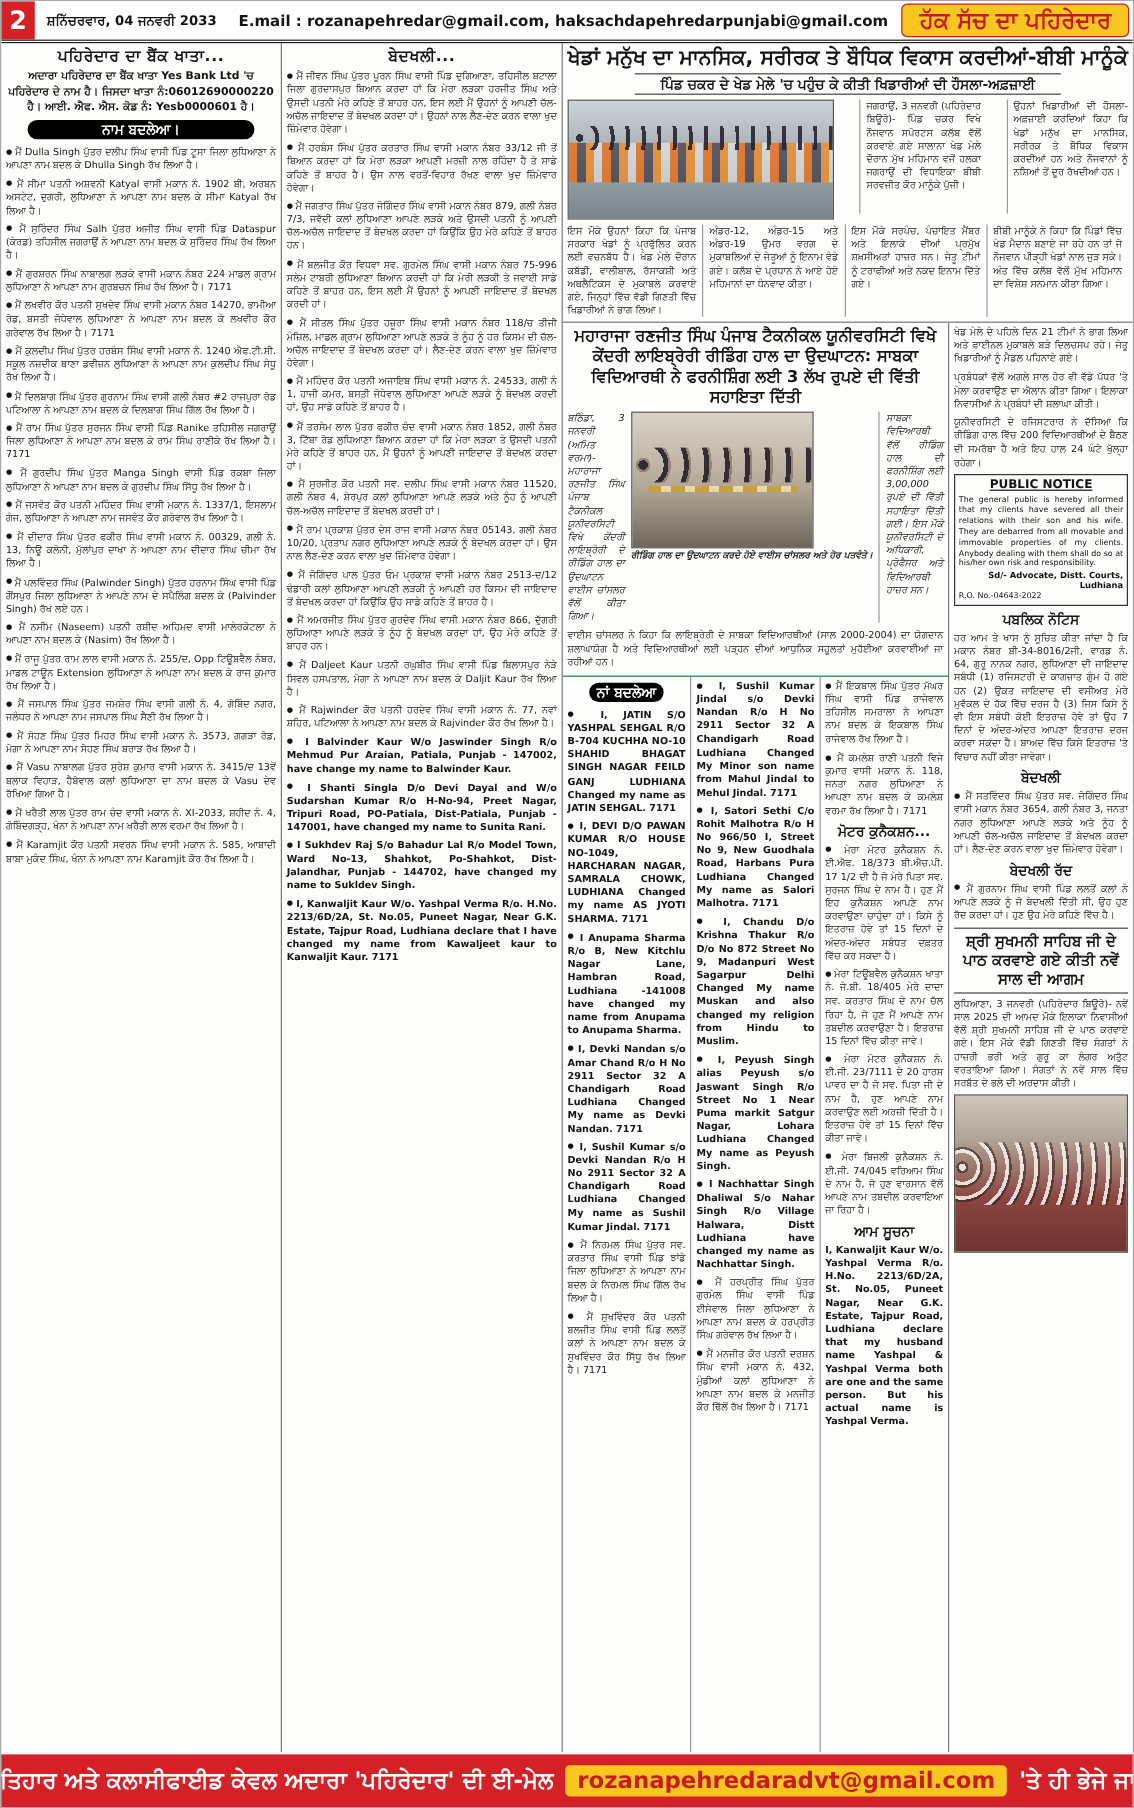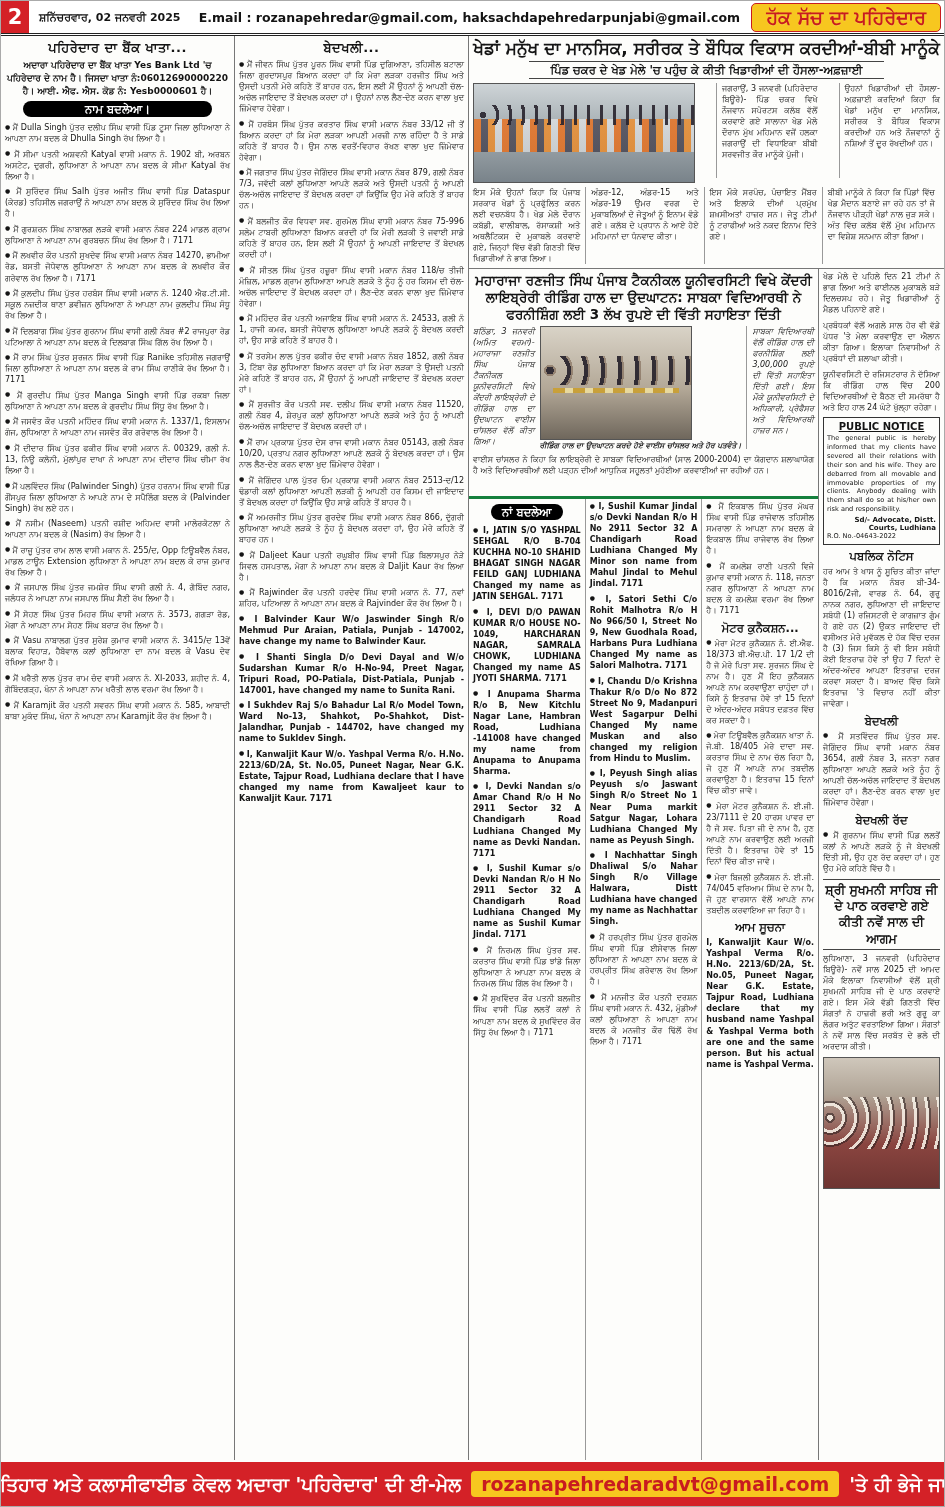--- a/index.html
+++ b/index.html
@@ -50,26 +50,26 @@
   .headline2{font-size:13.5px;font-weight:bold;text-align:center;margin:3px 6px 3px;line-height:1.25;}
   .a2-row{display:flex;gap:5px;padding:0 4px;font-style:italic;}
   .a2-row .txt{flex:1;border-left:1px solid #999;padding-left:5px;}
   .a2-row .txt:first-child{border-left:none;padding-left:0;}
   .ph-ribbon{width:150px;height:112px;background:linear-gradient(180deg,#d9d3c7 0%,#b3a897 55%,#6f675c 100%);}
   .ph-ribbon::before{content:"";position:absolute;left:0;right:0;top:26%;height:26%;
     background:repeating-radial-gradient(circle at 9px 50%,rgba(35,30,40,.9) 0 4px,rgba(90,60,40,.4) 4px 6px,transparent 6px 17px);}
   .ph-ribbon::after{content:"";position:absolute;left:8%;right:8%;top:55%;height:5px;
     background:repeating-linear-gradient(90deg,#c8a03a 0 12px,#e7d9a0 12px 20px);}
   .caption{font-size:7.5px;font-weight:bold;text-align:center;margin:1px 0 3px;line-height:1.3;}
-  .regionC{display:flex;flex:1;margin-top:16px;border-top:3px solid #15803d;overflow:hidden;}
+  .regionC{display:flex;flex:1;margin-top:2px;border-top:1px solid #15803d;overflow:hidden;}
   .subcol{flex:1;padding:2px 4px;border-left:1px solid #999;overflow:hidden;}
   .subcol:first-child{border-left:none;}
   .minihead{font-weight:bold;text-align:center;font-size:11.5px;margin:4px 0 3px;}
   
-  .right-col{width:126px;flex:none;border-left:1px solid #777;padding:2px 4px;box-sizing:border-box;overflow:hidden;}
+  .right-col{width:154px;flex:none;border-left:1px solid #777;padding:2px 4px;box-sizing:border-box;overflow:hidden;}
   .pn-box{border:1.5px solid #333;padding:3px;margin:4px 0;}
   .pn-title{font-weight:bold;text-align:center;font-size:10px;text-decoration:underline;margin:0 0 2px;}
   .pn-body{font-size:6.6px;line-height:1.35;text-align:justify;margin:0 0 2px;}
   .pn-sig{font-size:7px;font-weight:bold;text-align:right;margin:0;}
   .sukh-head{font-size:12.5px;font-weight:bold;text-align:center;line-height:1.3;margin:5px 0 3px;
     border-top:1px solid #444;border-bottom:1px solid #444;padding:2px 0;}
   .ph-cong{width:100%;height:132px;box-sizing:border-box;background:linear-gradient(180deg,#cfc7bb 0%,#b0a496 28%,#8a4540 66%,#6e3431 100%);}
   .ph-cong::before{content:"";position:absolute;left:0;right:0;top:30%;height:40%;
     background:repeating-radial-gradient(circle at 6px 40%,rgba(250,245,235,.85) 0 3px,rgba(40,30,30,.55) 3px 5px,transparent 5px 12px);}
   
@@ -78,21 +78,21 @@
   .footer .t{color:#fff;font-weight:bold;font-size:19px;white-space:nowrap;}
   .footer .em{background:#f7c71f;color:#c81b20;font-weight:bold;font-size:19px;padding:2px 10px;border-radius:4px;white-space:nowrap;}
 </style>
 </head>
 <body>
 
 <div class="page">
 
   <header class="topbar">
     <div class="pageno">2</div>
-    <div class="date">ਸ਼ਨਿੱਚਰਵਾਰ, 02 ਜਨਵਰੀ 2025</div>
+    <div class="date">ਸ਼ਨਿੱਚਰਵਾਰ, 04 ਜਨਵਰੀ 2033</div>
     <div class="emails">E.mail : rozanapehredar@gmail.com, haksachdapehredarpunjabi@gmail.com</div>
     <div class="masthead">ਹੱਕ ਸੱਚ ਦਾ ਪਹਿਰੇਦਾਰ</div>
   </header>
 
   <div class="content">
 
     <section class="ncol col1">
       <h2 class="colhead">ਪਹਿਰੇਦਾਰ ਦਾ ਬੈਂਕ ਖਾਤਾ...</h2>
       <p class="bankinfo">ਅਦਾਰਾ ਪਹਿਰੇਦਾਰ ਦਾ ਬੈਂਕ ਖਾਤਾ Yes Bank Ltd 'ਚ ਪਹਿਰੇਦਾਰ ਦੇ ਨਾਮ ਹੈ। ਜਿਸਦਾ ਖਾਤਾ ਨੰ:06012690000220 ਹੈ। ਆਈ. ਐਫ. ਐਸ. ਕੋਡ ਨੰ: Yesb0000601 ਹੈ।</p>
       <div class="pill">ਨਾਮ ਬਦਲੇਆ।</div>

